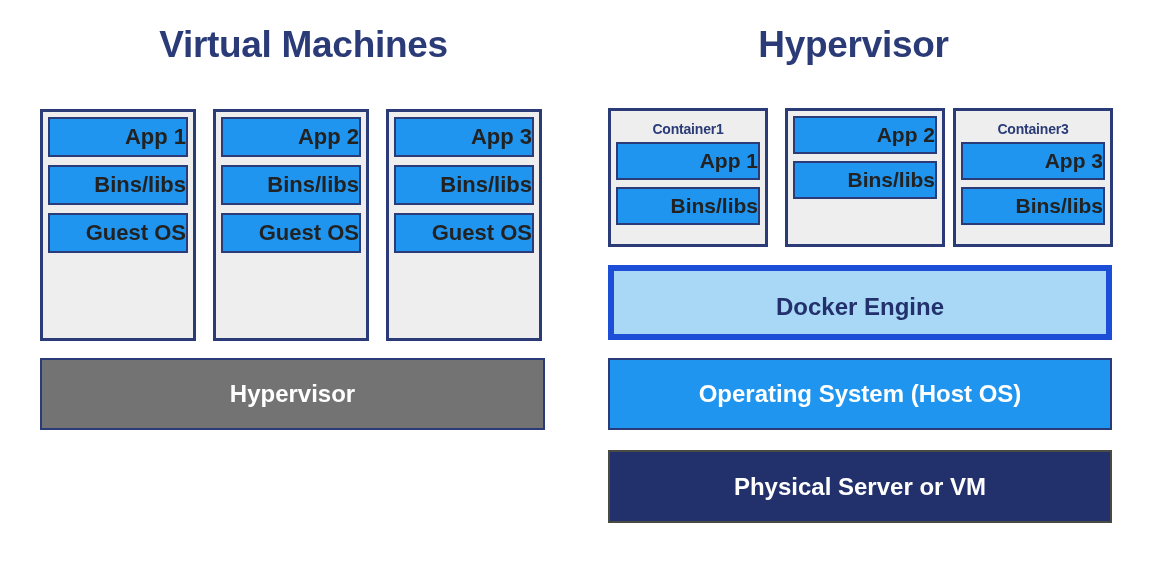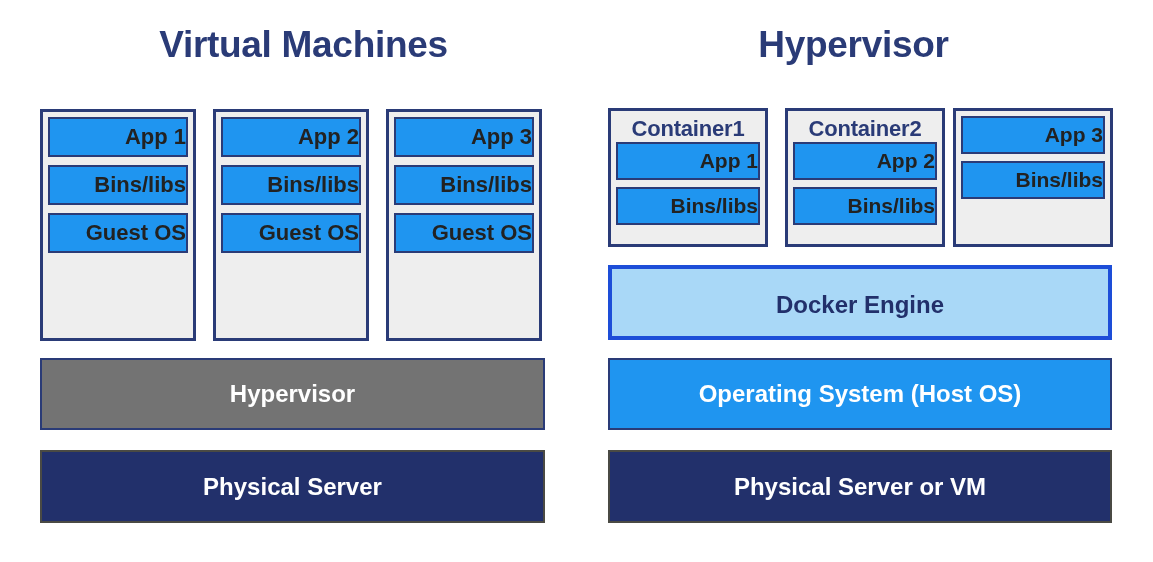--- a/index.html
+++ b/index.html
@@ -76,21 +76,21 @@
   .vm-unit-3 { left: 386px; }
 
   
   .ct-unit {
     top: 108px;
     height: 139px;
     width: 160px;
     padding: 5px;
   }
   .ct-unit .unit-label {
-    font-size: 22px;
+    font-size: 14px;
     line-height: 26px;
     height: 26px;
     letter-spacing: -0.2px;
   }
   .ct-unit-1 { left: 608px; }
   .ct-unit-2 { left: 785px; }
   .ct-unit-3 { left: 953px; }
 
   
   .cell {
@@ -151,21 +151,21 @@
     line-height: 69px;
   }
 
   
   .bar-docker-engine {
     left: 608px;
     top: 265px;
     width: 504px;
     height: 75px;
     background: #a9d8f7;
-    border: 4px solid #1d4ed8;
+    border: 6px solid #1d4ed8;
     color: #22306b;
     font-size: 24px;
     line-height: 71px;
   }
   .bar-host-os {
     left: 608px;
     top: 358px;
     width: 504px;
     height: 72px;
     background: #1f95f0;
@@ -208,41 +208,40 @@
     </div>
 
     <div class="unit vm-unit vm-unit-3">
       <div class="cell">App 3</div>
       <div class="cell">Bins/libs</div>
       <div class="cell">Guest OS</div>
     </div>
 
     <div class="bar bar-hypervisor">Hypervisor</div>
 
-    <div class="bar bar-physical-server">Physical Server</div>
   </div>
 
   <div class="panel panel-container">
 
     <div class="section-title">Hypervisor</div>
   </div>
 
   <div class="unit ct-unit ct-unit-1">
     <div class="unit-label">Container1</div>
     <div class="cell">App 1</div>
     <div class="cell">Bins/libs</div>
   </div>
 
   <div class="unit ct-unit ct-unit-2">
-    <div class="unit-label">Container2</div>
     <div class="cell">App 2</div>
     <div class="cell">Bins/libs</div>
   </div>
 
   <div class="unit ct-unit ct-unit-3">
+    <div class="unit-label">Container3</div>
     <div class="cell">App 3</div>
     <div class="cell">Bins/libs</div>
   </div>
 
   <div class="bar bar-docker-engine">Docker Engine</div>
 
   <div class="bar bar-host-os">Operating System (Host OS)</div>
 
   <div class="bar bar-physical-server-vm">Physical Server or VM</div>
 

